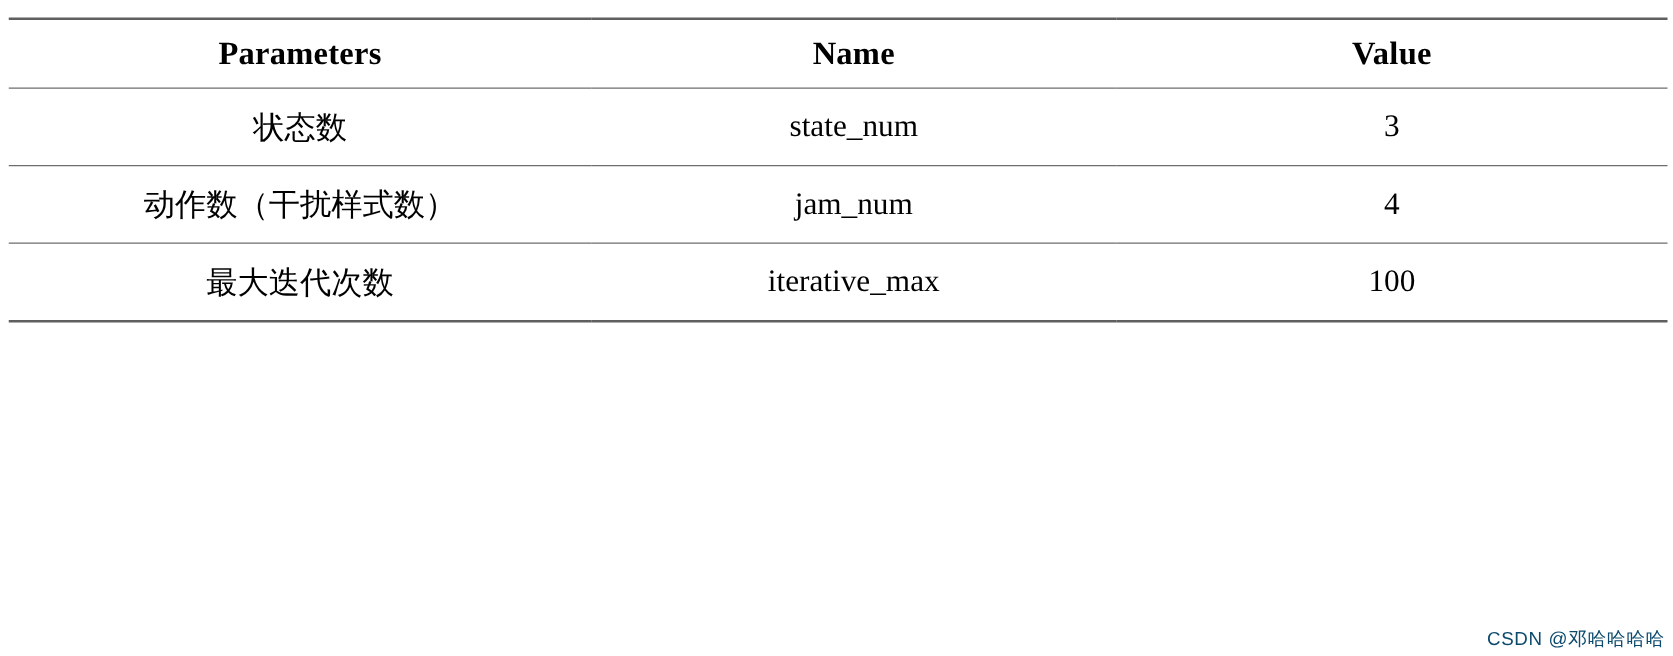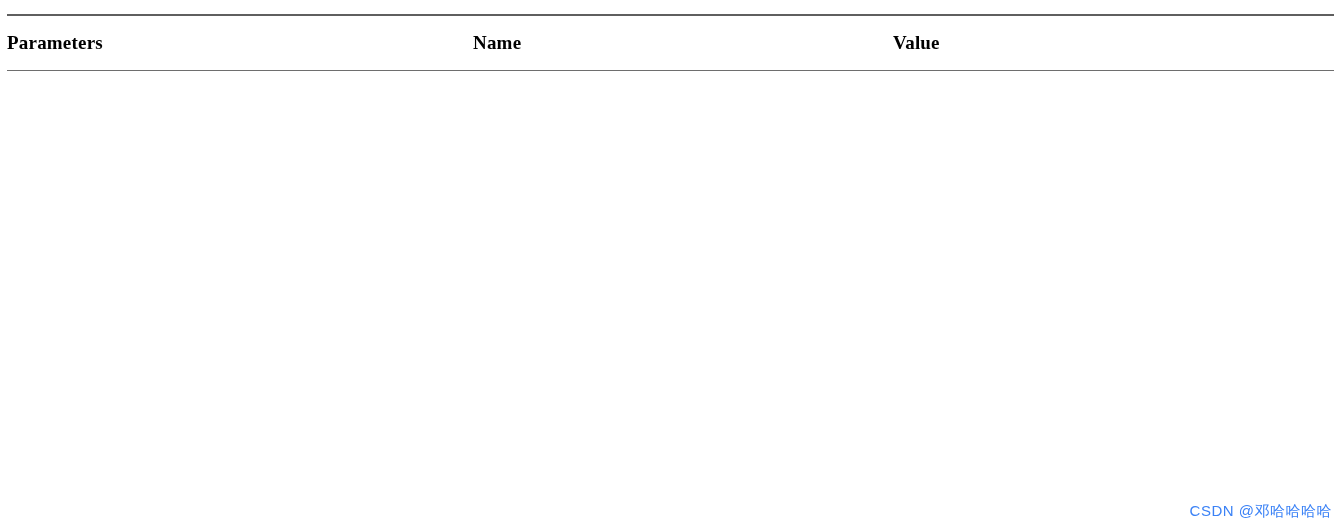--- a/index.html
+++ b/index.html
@@ -41,24 +41,24 @@
   table.param-table tr.body-row {
     border-bottom: 1px solid #6e6e6e;
   }
 
   table.param-table tr.last-row {
     border-bottom: 2px solid #5f5f5f;
   }
 
   table.param-table th {
     height: 54px;
-    text-align: left;
+    text-align: center;
     vertical-align: middle;
     font-weight: bold;
-    font-size: 19px;
+    font-size: 26px;
     letter-spacing: 0.2px;
     padding: 0;
   }
 
   table.param-table td {
     height: 61px;
     text-align: center;
     vertical-align: middle;
     font-size: 25px;
     padding: 0;
@@ -85,21 +85,21 @@
     font-family: "DejaVu Serif", "Liberation Serif", serif;
     font-size: 25px;
   }
 
   .watermark {
     position: absolute;
     right: 6px;
     bottom: 4px;
     font-family: "Liberation Sans", "DejaVu Sans", sans-serif;
     font-size: 15px;
-    color: #3b82f6;
+    color: #0c4a6e;
     letter-spacing: 0.5px;
     white-space: nowrap;
     user-select: none;
   }
 </style>
 </head>
 <body>
 
 <div class="table-wrap">
   <table class="param-table">
@@ -109,17 +109,32 @@
       <col class="c3">
     </colgroup>
     <thead>
       <tr class="head-row">
         <th>Parameters</th>
         <th>Name</th>
         <th>Value</th>
       </tr>
     </thead>
     <tbody>
+      <tr class="body-row">
+        <td class="param-cell"><span class="bold-latin"></span><span>状态数</span><span class="greek"></span></td>
+        <td class="name-cell">state_num</td>
+        <td class="value-cell">3</td>
+      </tr>
+      <tr class="body-row">
+        <td class="param-cell"><span class="bold-latin"></span><span>动作数（干扰样式数）</span><span class="greek"></span></td>
+        <td class="name-cell">jam_num</td>
+        <td class="value-cell">4</td>
+      </tr>
+      <tr class="body-row last-row">
+        <td class="param-cell"><span class="bold-latin"></span><span>最大迭代次数</span><span class="greek"></span></td>
+        <td class="name-cell">iterative_max</td>
+        <td class="value-cell">100</td>
+      </tr>
     </tbody>
   </table>
 </div>
 
 <div class="watermark">CSDN @邓哈哈哈哈</div>
 
 </body></html>

